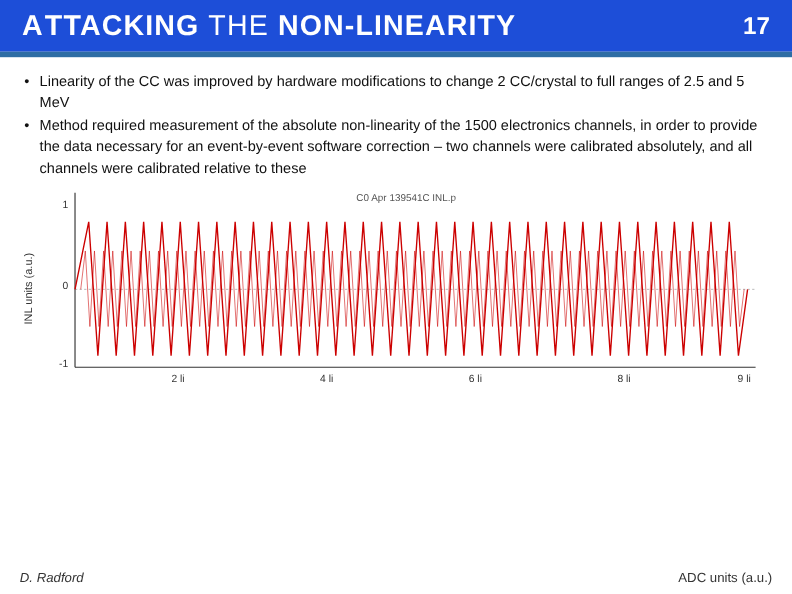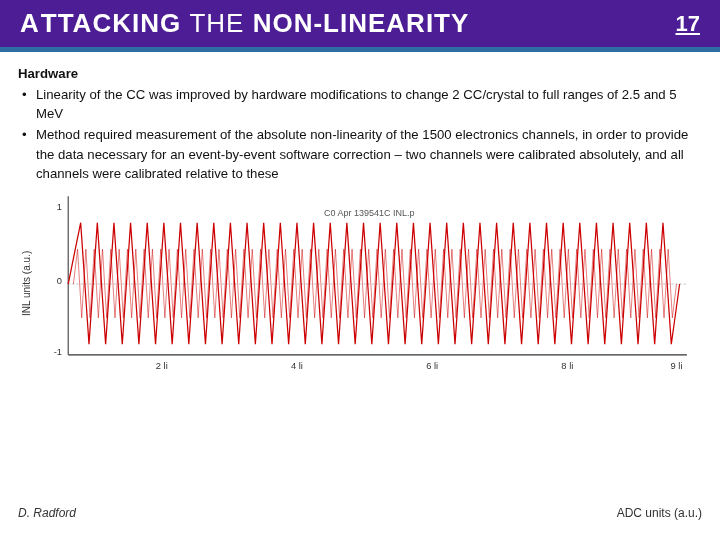--- a/index.html
+++ b/index.html
@@ -8,21 +8,21 @@
       width: 720px;
       height: 540px;
       font-family: Arial, sans-serif;
       background: #fff;
       overflow: hidden;
       position: relative;
     }
 
     
     .header {
-      background: #4c1d95;
+      background: #1d4ed8;
       color: #fff;
       padding: 8px 20px 8px 20px;
       display: flex;
       align-items: center;
       justify-content: space-between;
       min-height: 42px;
     }
 
     .header-title {
       font-size: 26px;
@@ -33,21 +33,20 @@
     }
 
     .header-title span.thin {
       font-weight: 400;
     }
 
     .slide-number {
       font-size: 22px;
       font-weight: bold;
       color: #fff;
-      text-decoration: underline;
     }
 
     
     .accent-bar {
       height: 5px;
       background: #2e6da4;
       width: 100%;
     }
 
     
@@ -119,29 +118,29 @@
       align-items: center;
       justify-content: center;
       padding: 0 2px;
       white-space: nowrap;
     }
 
     .chart-annotation {
       font-size: 9px;
       color: #555;
       position: absolute;
-      top: 16px;
+      top: 4px;
       left: 50%;
       transform: translateX(-50%);
     }
 
     
     .footer {
       position: absolute;
-      bottom: 20px;
+      bottom: 8px;
       left: 18px;
       right: 18px;
       display: flex;
       justify-content: space-between;
       align-items: flex-end;
       font-size: 12px;
       color: #333;
     }
 
     .footer-left {
@@ -161,21 +160,20 @@
     <span style="font-weight:900; text-transform:uppercase; letter-spacing:2px;">A</span><span style="font-weight:900; text-transform:uppercase; letter-spacing:1px;">TTACKING</span>
     <span class="thin"> THE </span>
     <span style="font-weight:900; text-transform:uppercase; letter-spacing:1px;">N</span><span style="font-weight:900; text-transform:uppercase;">ON-</span><span style="font-weight:900; text-transform:uppercase; letter-spacing:1px;">L</span><span style="font-weight:900; text-transform:uppercase;">INEARITY</span>
   </div>
   <div class="slide-number">17</div>
 </div>
 <div class="accent-bar"></div>
 
 <div class="content">
 
-  <div class="section-label">Hardware</div>
   <ul>
     <li>Linearity of the CC was improved by hardware modifications to change 2 CC/crystal to full ranges of 2.5 and 5 MeV</li>
   </ul>
 
   <ul>
     <li>Method required measurement of the absolute non-linearity of the 1500 electronics channels, in order to provide the data necessary for an event-by-event software correction – two channels were calibrated absolutely, and all channels were calibrated relative to these</li>
   </ul>
 
   <div class="chart-area">
     <div class="chart-y-label">INL units (a.u.)</div>

